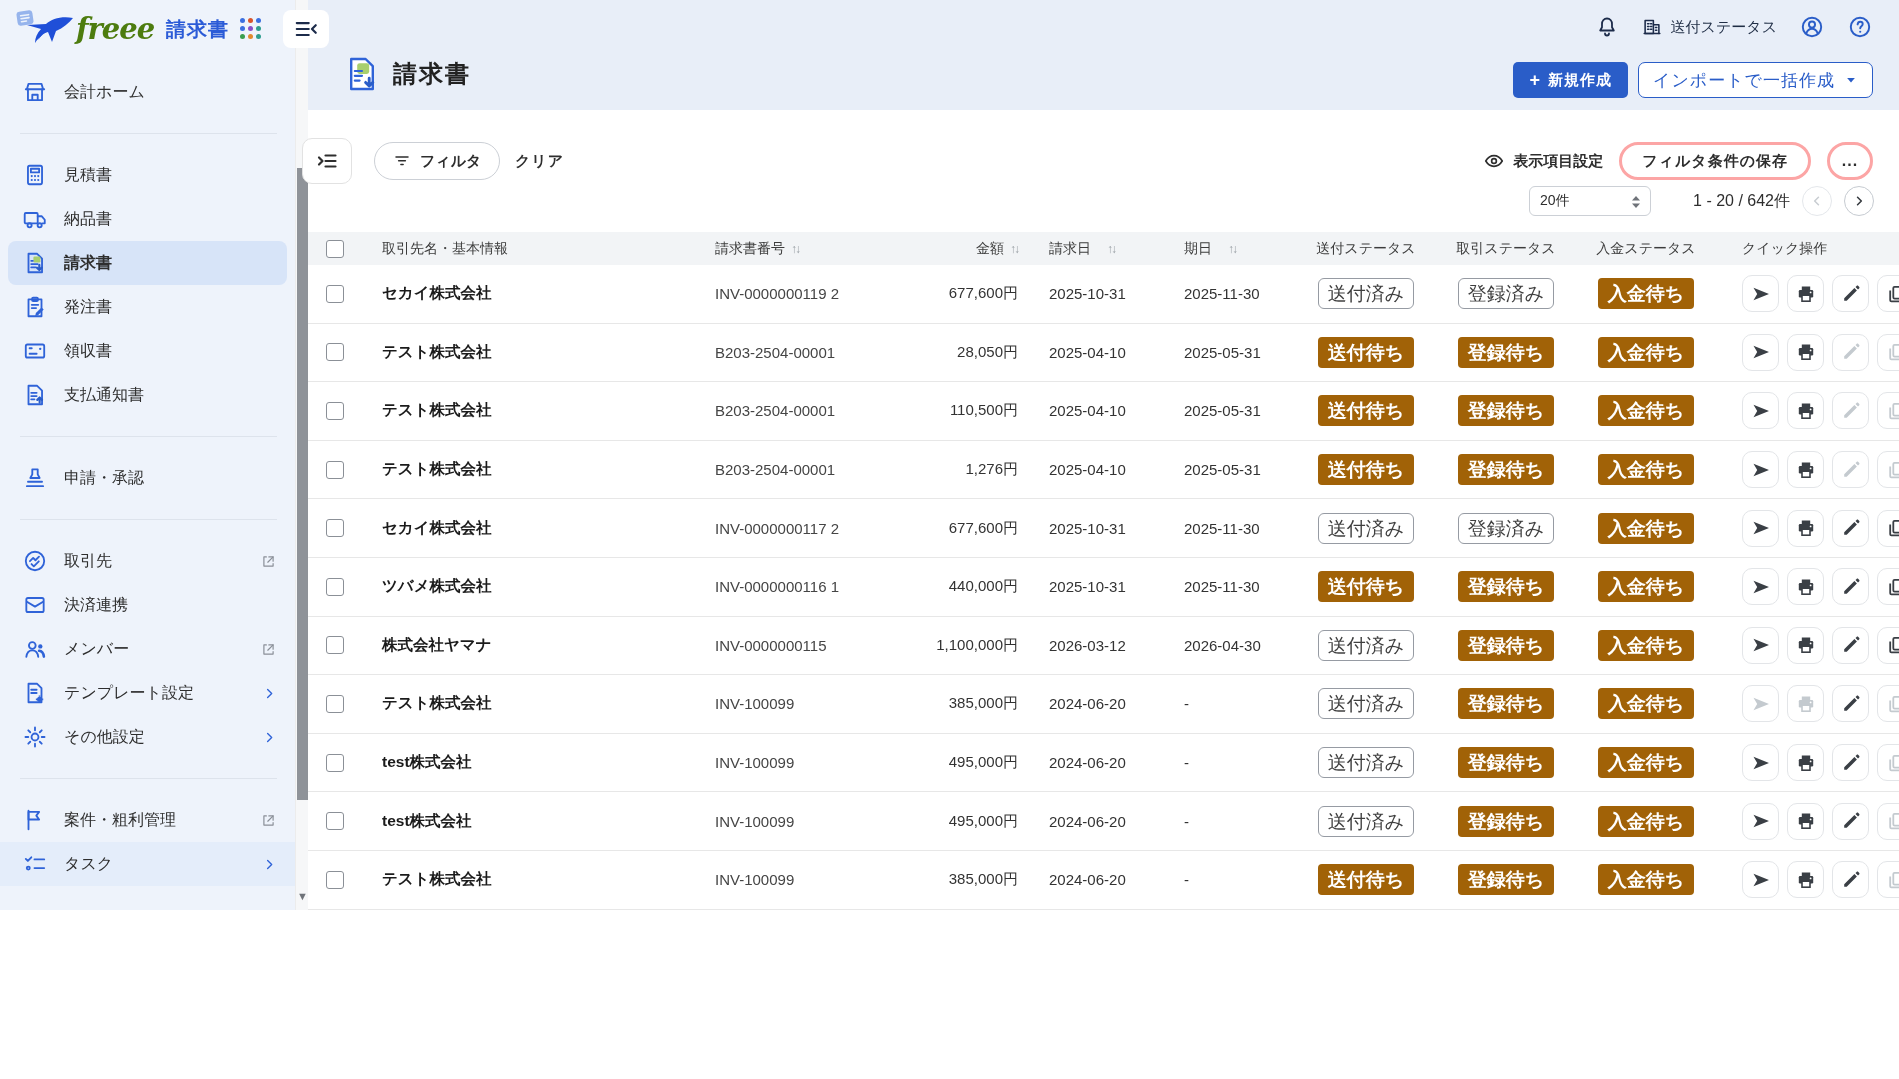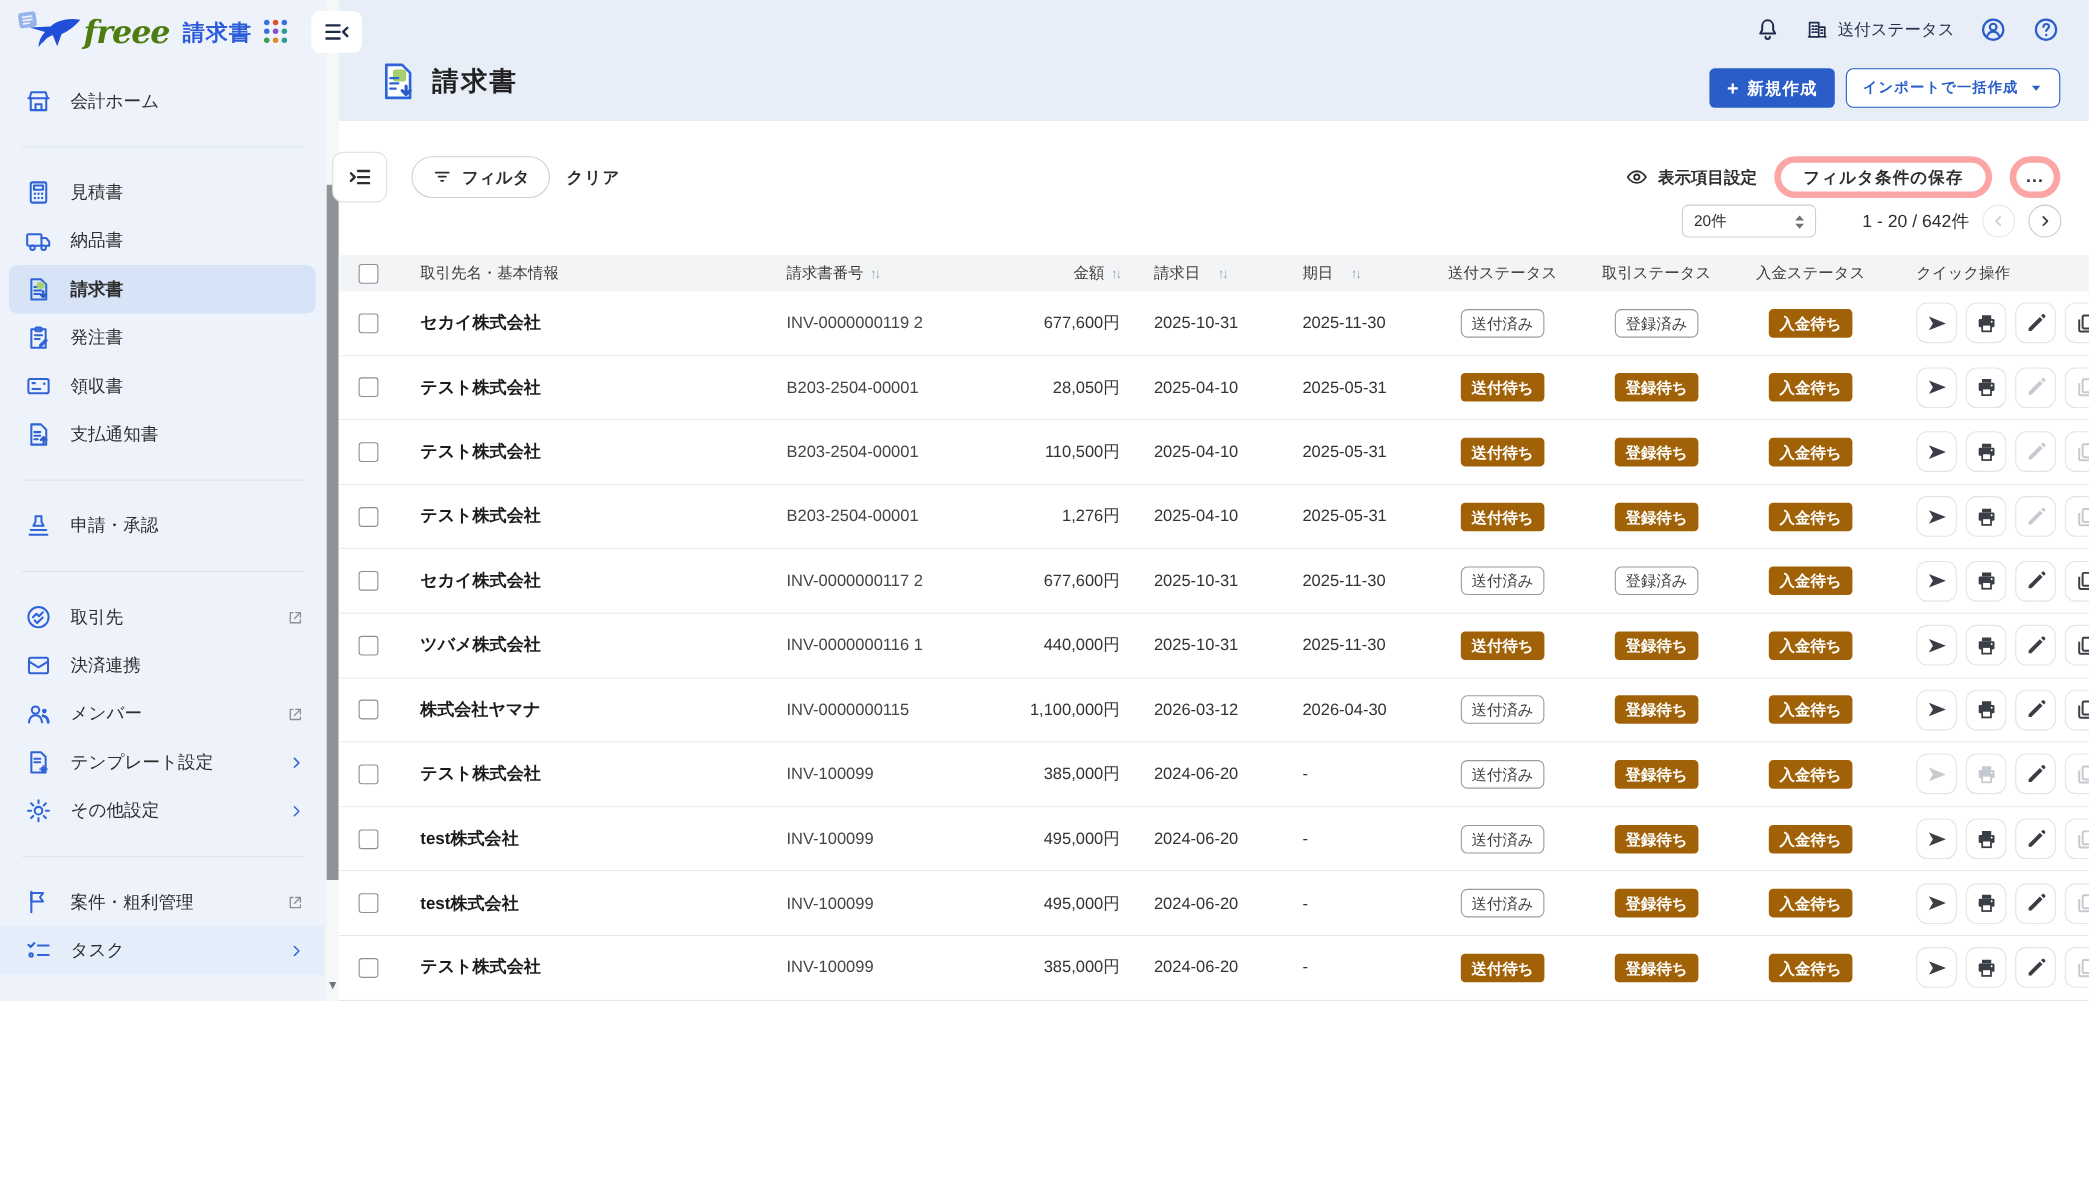--- a/index.html
+++ b/index.html
@@ -43,30 +43,30 @@
   .topbar { position:absolute; top:14px; right:26px; display:flex; align-items:center; gap:22px; }
   .topbar-item { display:flex; align-items:center; gap:8px; cursor:pointer; }
   .company-name { font-size:15px; color:#1f2d45; }
 
   .title-row { position:absolute; left:37px; top:56px; display:flex; align-items:center; gap:14px; }
   .page-title { font-size:24px; font-weight:bold; color:#222; letter-spacing:2px; }
 
   .header-actions { position:absolute; top:62px; right:26px; display:flex; align-items:center; gap:10px; }
   .btn-primary { height:36px; background:#2a5dc8; color:#fff; font-size:15px; font-weight:bold; border:none; border-radius:5px; padding:0 16px; display:flex; align-items:center; gap:7px; cursor:pointer; font-family:inherit; letter-spacing:1px; }
   .btn-primary .plus { font-size:18px; font-weight:bold; }
-  .btn-outline-blue { height:36px; background:#fff; color:#2a5dc8; font-size:13px; font-weight:bold; border:1.5px solid #2a5dc8; border-radius:7px; padding:0 14px; display:flex; align-items:center; gap:9px; cursor:pointer; font-family:inherit; letter-spacing:1px; }
+  .btn-outline-blue { height:36px; background:#fff; color:#2a5dc8; font-size:17px; font-weight:normal; border:1.5px solid #2a5dc8; border-radius:7px; padding:0 14px; display:flex; align-items:center; gap:9px; cursor:pointer; font-family:inherit; letter-spacing:1px; }
 
   
   .filter-row { position:absolute; left:0; top:138px; right:0; height:46px; }
   .expand-btn { position:absolute; left:-6px; top:0; width:50px; height:46px; background:#fff; border:1px solid #e2e2e2; border-radius:10px; display:flex; align-items:center; justify-content:center; cursor:pointer; }
   .filter-pill { position:absolute; left:66px; top:4px; height:38px; border:1px solid #ccd0d6; border-radius:19px; background:#fff; display:flex; align-items:center; gap:9px; padding:0 18px; font-size:15px; font-weight:bold; color:#2e2e2e; cursor:pointer; font-family:inherit; }
   .clear-btn { position:absolute; left:207px; top:4px; height:38px; background:none; border:none; font-size:15px; font-weight:bold; color:#2e2e2e; cursor:pointer; font-family:inherit; letter-spacing:1px; }
   .filter-right { position:absolute; right:26px; top:4px; display:flex; align-items:center; gap:16px; }
   .display-settings { display:flex; align-items:center; gap:8px; background:none; border:none; font-size:15px; font-weight:bold; color:#2e2e2e; cursor:pointer; font-family:inherit; }
-  .pill-btn { height:38px; border:6px solid #fca5a5; border-radius:19px; background:#fff; font-size:15px; font-weight:bold; color:#2e2e2e; padding:0 20px; cursor:pointer; font-family:inherit; letter-spacing:1px; }
+  .pill-btn { height:38px; border:3px solid #fca5a5; border-radius:19px; background:#fff; font-size:15px; font-weight:bold; color:#2e2e2e; padding:0 20px; cursor:pointer; font-family:inherit; letter-spacing:1px; }
   .more-btn { width:46px; padding:0; font-size:16px; letter-spacing:1px; }
 
   
   .pagination-row { position:absolute; right:25px; top:186px; display:flex; align-items:center; gap:12px; }
   .page-size-select { position:relative; width:122px; height:30px; border:1px solid #ccd0d6; border-radius:6px; background:#fff; display:flex; align-items:center; padding:0 26px 0 10px; font-size:14px; color:#2e2e2e; cursor:pointer; margin-right:30px; }
   .page-size-select .spinner { position:absolute; right:7px; top:7px; }
   .range-text { font-size:16px; color:#2e2e2e; }
   .pager-btn { width:30px; height:30px; border-radius:50%; background:#fff; display:flex; align-items:center; justify-content:center; cursor:pointer; }
   .pager-prev { border:1px solid #e4e7eb; color:#c9cdd2; cursor:default; }
   .pager-next { border:1px solid #c6cbd1; color:#34383d; }
@@ -82,21 +82,21 @@
   .col-number { padding-left:36px; display:flex; align-items:center; gap:6px; }
   .col-amount { padding-right:8px; text-align:right; display:flex; align-items:center; justify-content:flex-end; gap:6px; }
   .col-date { padding-left:23px; display:flex; align-items:center; gap:16px; }
   .col-status { display:flex; justify-content:center; }
   .col-actions { padding-left:26px; display:flex; align-items:center; gap:8px; }
   .sort { color:#9aa0a6; font-size:12px; letter-spacing:-2px; }
   .company-name-cell { font-weight:bold; color:#1b1b1b; font-size:15.5px; }
   .number-cell { color:#454545; }
   .amount-cell, .date-cell { color:#333; }
 
-  .badge { display:inline-block; font-size:14px; line-height:1; padding:6px 10px; white-space:nowrap; }
+  .badge { display:inline-block; font-size:19px; line-height:1; padding:6px 10px; white-space:nowrap; }
   .badge.solid { background:#a16207; color:#fff; font-weight:bold; border-radius:4px; }
   .badge.outline { background:#fff; color:#3f3f3f; border:1.3px solid #969ba3; border-radius:6px; padding:5px 9px; }
 
   .action-btn { width:37px; height:37px; border:1px solid #e3e5e8; border-radius:10px; background:#fff; display:flex; align-items:center; justify-content:center; cursor:pointer; color:#3a3f45; }
   .action-btn.disabled { color:#c4cacf; cursor:default; }
   .action-btn svg { display:block; }
 
   svg { flex-shrink:0; }
 </style>
 </head>

